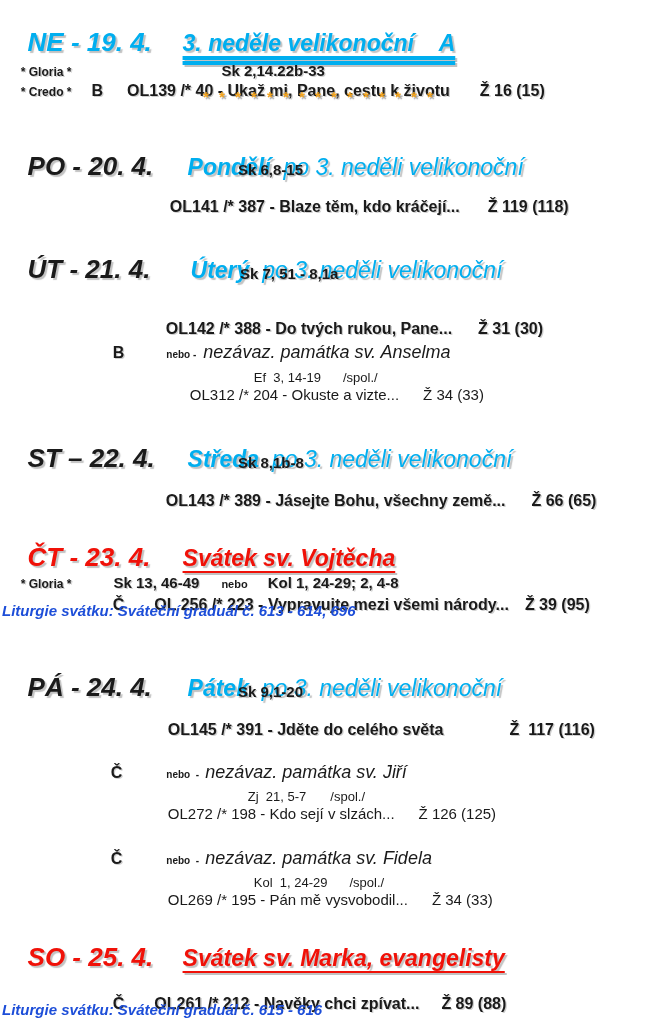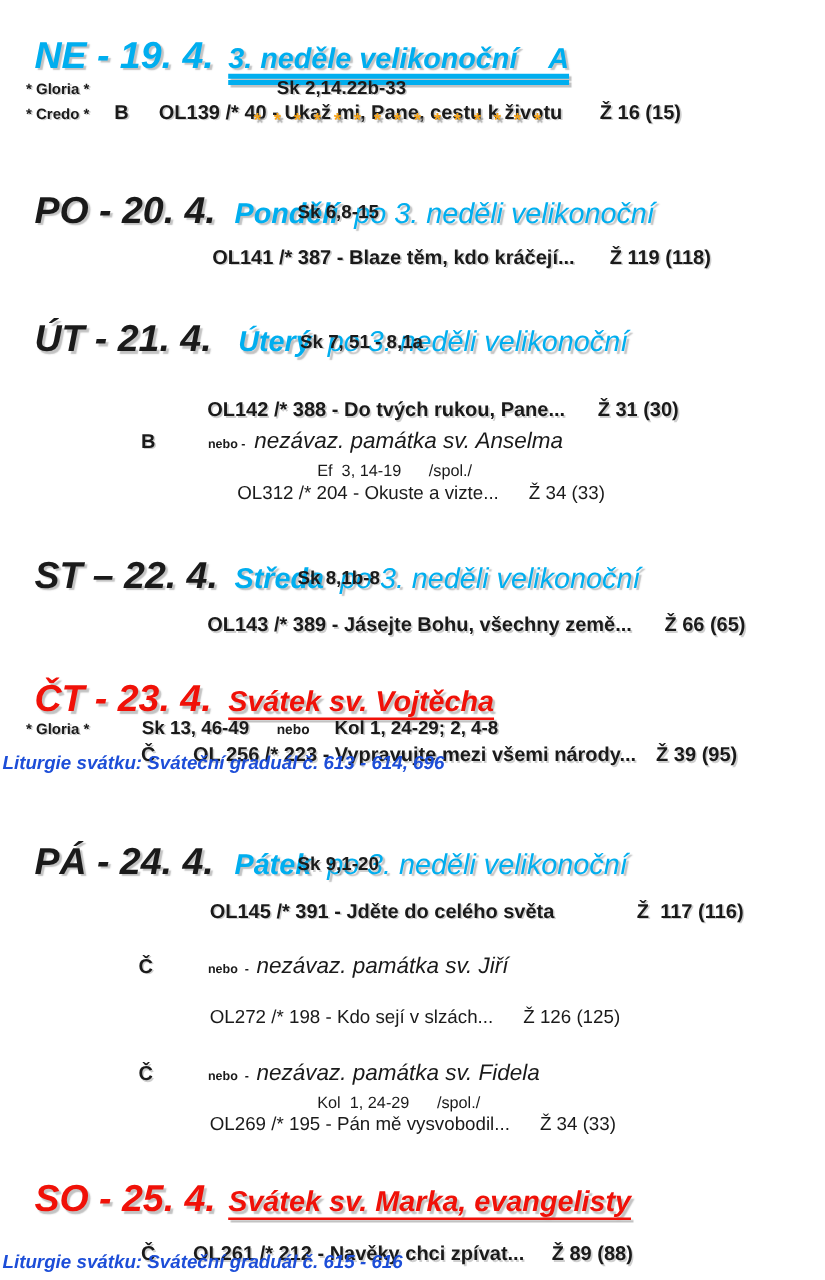--- a/index.html
+++ b/index.html
@@ -10,21 +10,21 @@
     font-family:"Liberation Sans", sans-serif;
     color:#1a1a1a;
     overflow:hidden;
   }
   .row{position:absolute;white-space:pre;line-height:1.15;}
   .sp{display:inline-block;}
 
   
   .h{font-size:23px;font-weight:bold;font-style:italic;
      text-shadow:2px 2px 1px rgba(120,120,120,.45);}
-  .daycol{display:inline-block;font-size:30px;font-weight:bold;}
+  .daycol{display:inline-block;font-size:26px;font-weight:bold;}
   .cyan{color:#00AEEF;}
   .red{color:#F01108;}
   .title-cyan{color:#00AEEF;
      text-decoration:underline double #00AEEF;
      text-decoration-thickness:4px;text-underline-offset:5px;}
   .title-red{color:#F01108;
      text-decoration:underline solid #F01108;
      text-decoration-thickness:2px;text-underline-offset:5px;}
   .wk-suffix{font-weight:normal;}
 
@@ -111,20 +111,23 @@
     <span class="daycol" style="width:160px;">PÁ - 24. 4.</span><span class="cyan">Pátek</span><span class="cyan wk-suffix">  po 3. neděli velikonoční</span>
   </div>
   <div class="row r" style="top:683px;left:238px;">Sk 9,1-20</div>
   <div class="row" style="top:703px;left:150px;">
     <span class="s">OL145 /* 391 - Jděte do celého světa</span><span class="sp" style="width:66px;"></span><span class="s">Ž  117 (116)</span>
   </div>
 
   <div class="row" style="top:744px;left:93px;">
     <span class="letter">Č</span><span class="sp" style="width:44px;"></span><span class="nebo-sm">nebo  -</span><span class="sp" style="width:6px;"></span><span class="mname">nezávaz. památka sv. Jiří</span>
   </div>
+  <div class="row" style="top:769px;left:230px;">
+    <span class="mread">Zj  21, 5-7</span><span class="sp" style="width:24px;"></span><span class="mread">/spol./</span>
+  </div>
   <div class="row" style="top:787px;left:150px;">
     <span class="msong">OL272 /* 198 - Kdo sejí v slzách...</span><span class="sp" style="width:24px;"></span><span class="msong">Ž 126 (125)</span>
   </div>
 
   <div class="row" style="top:830px;left:93px;">
     <span class="letter">Č</span><span class="sp" style="width:44px;"></span><span class="nebo-sm">nebo  -</span><span class="sp" style="width:6px;"></span><span class="mname">nezávaz. památka sv. Fidela</span>
   </div>
   <div class="row" style="top:855px;left:236px;">
     <span class="mread">Kol  1, 24-29</span><span class="sp" style="width:22px;"></span><span class="mread">/spol./</span>
   </div>

